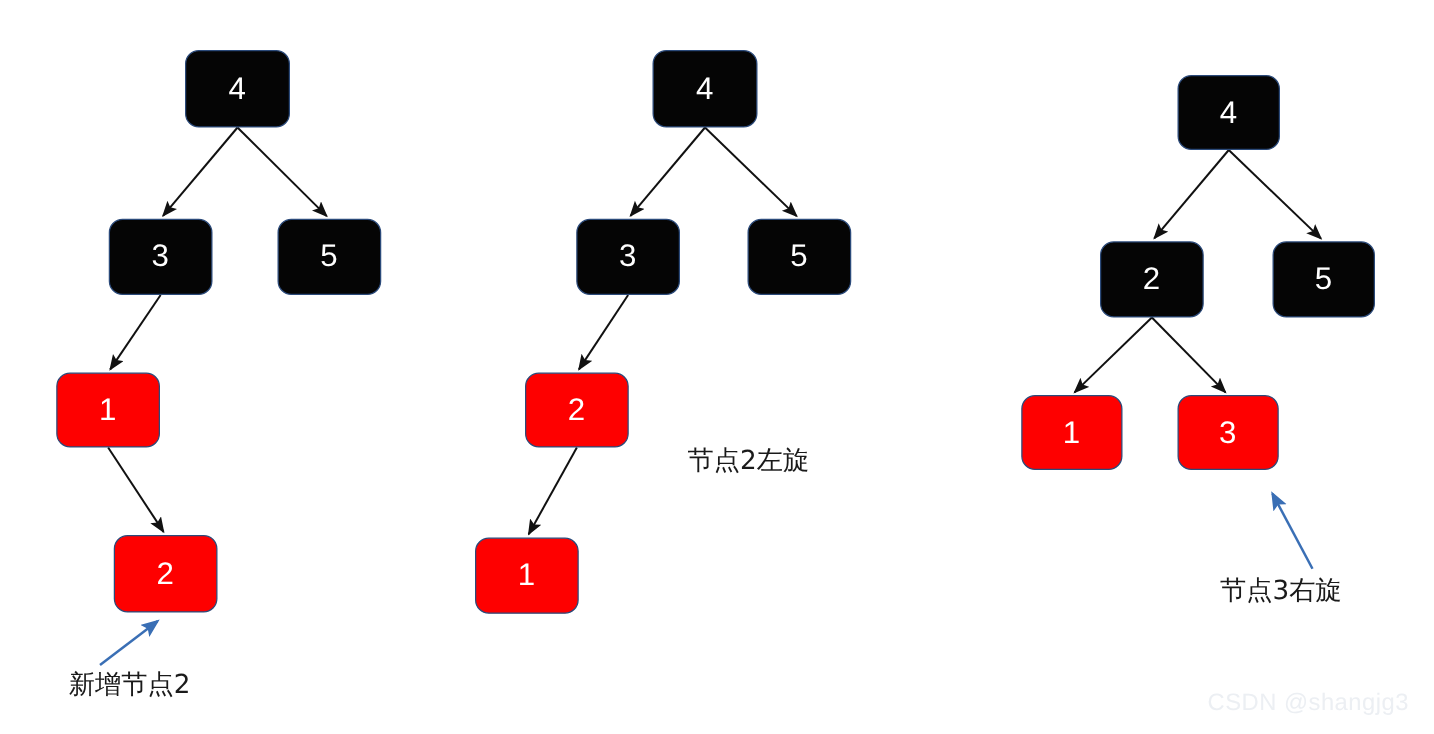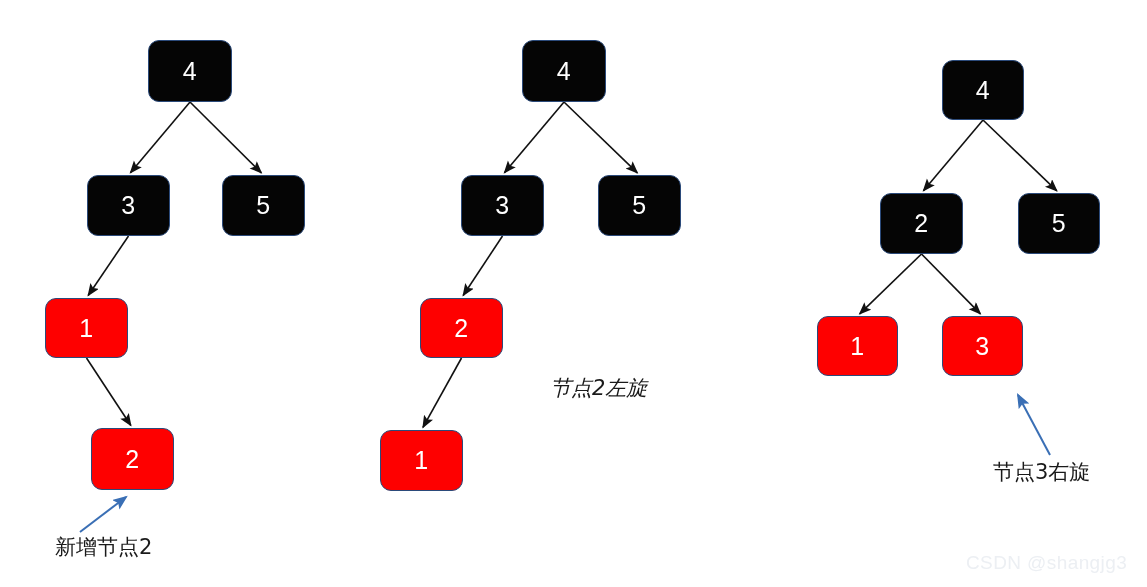--- a/index.html
+++ b/index.html
@@ -110,18 +110,18 @@
       <div class="node red" style="left: 420px; top: 298px; width: 83px; height: 60px;">2</div>
       <div class="node red" style="left: 380px; top: 430px; width: 83px; height: 61px;">1</div>
       <div class="node black" style="left: 942px; top: 60px; width: 82px; height: 60px;">4</div>
       <div class="node black" style="left: 880px; top: 193px; width: 83px; height: 61px;">2</div>
       <div class="node black" style="left: 1018px; top: 193px; width: 82px; height: 61px;">5</div>
       <div class="node red" style="left: 817px; top: 316px; width: 81px; height: 60px;">1</div>
       <div class="node red" style="left: 942px; top: 316px; width: 81px; height: 60px;">3</div>
     </div>
   <div id="caption-layer">
       <div class="caption" style="left: 55px; top: 537px; text-align: right;">新增节点2</div>
-      <div class="caption" style="left: 550px; top: 378px; font-style: italic;">节点2左旋</div>
-      <div class="caption" style="left: 976px; top: 462px; margin-left: 17px;">节点3右旋</div>
+      <div class="caption" style="left: 550px; top: 358px;">节点2左旋</div>
+      <div class="caption" style="left: 976px; top: 462px;">节点3右旋</div>
     </div>
 
   <div class="watermark" style="left: 966px; top: 552px;">CSDN @shangjg3</div>
 </div>
 
 </body></html>

